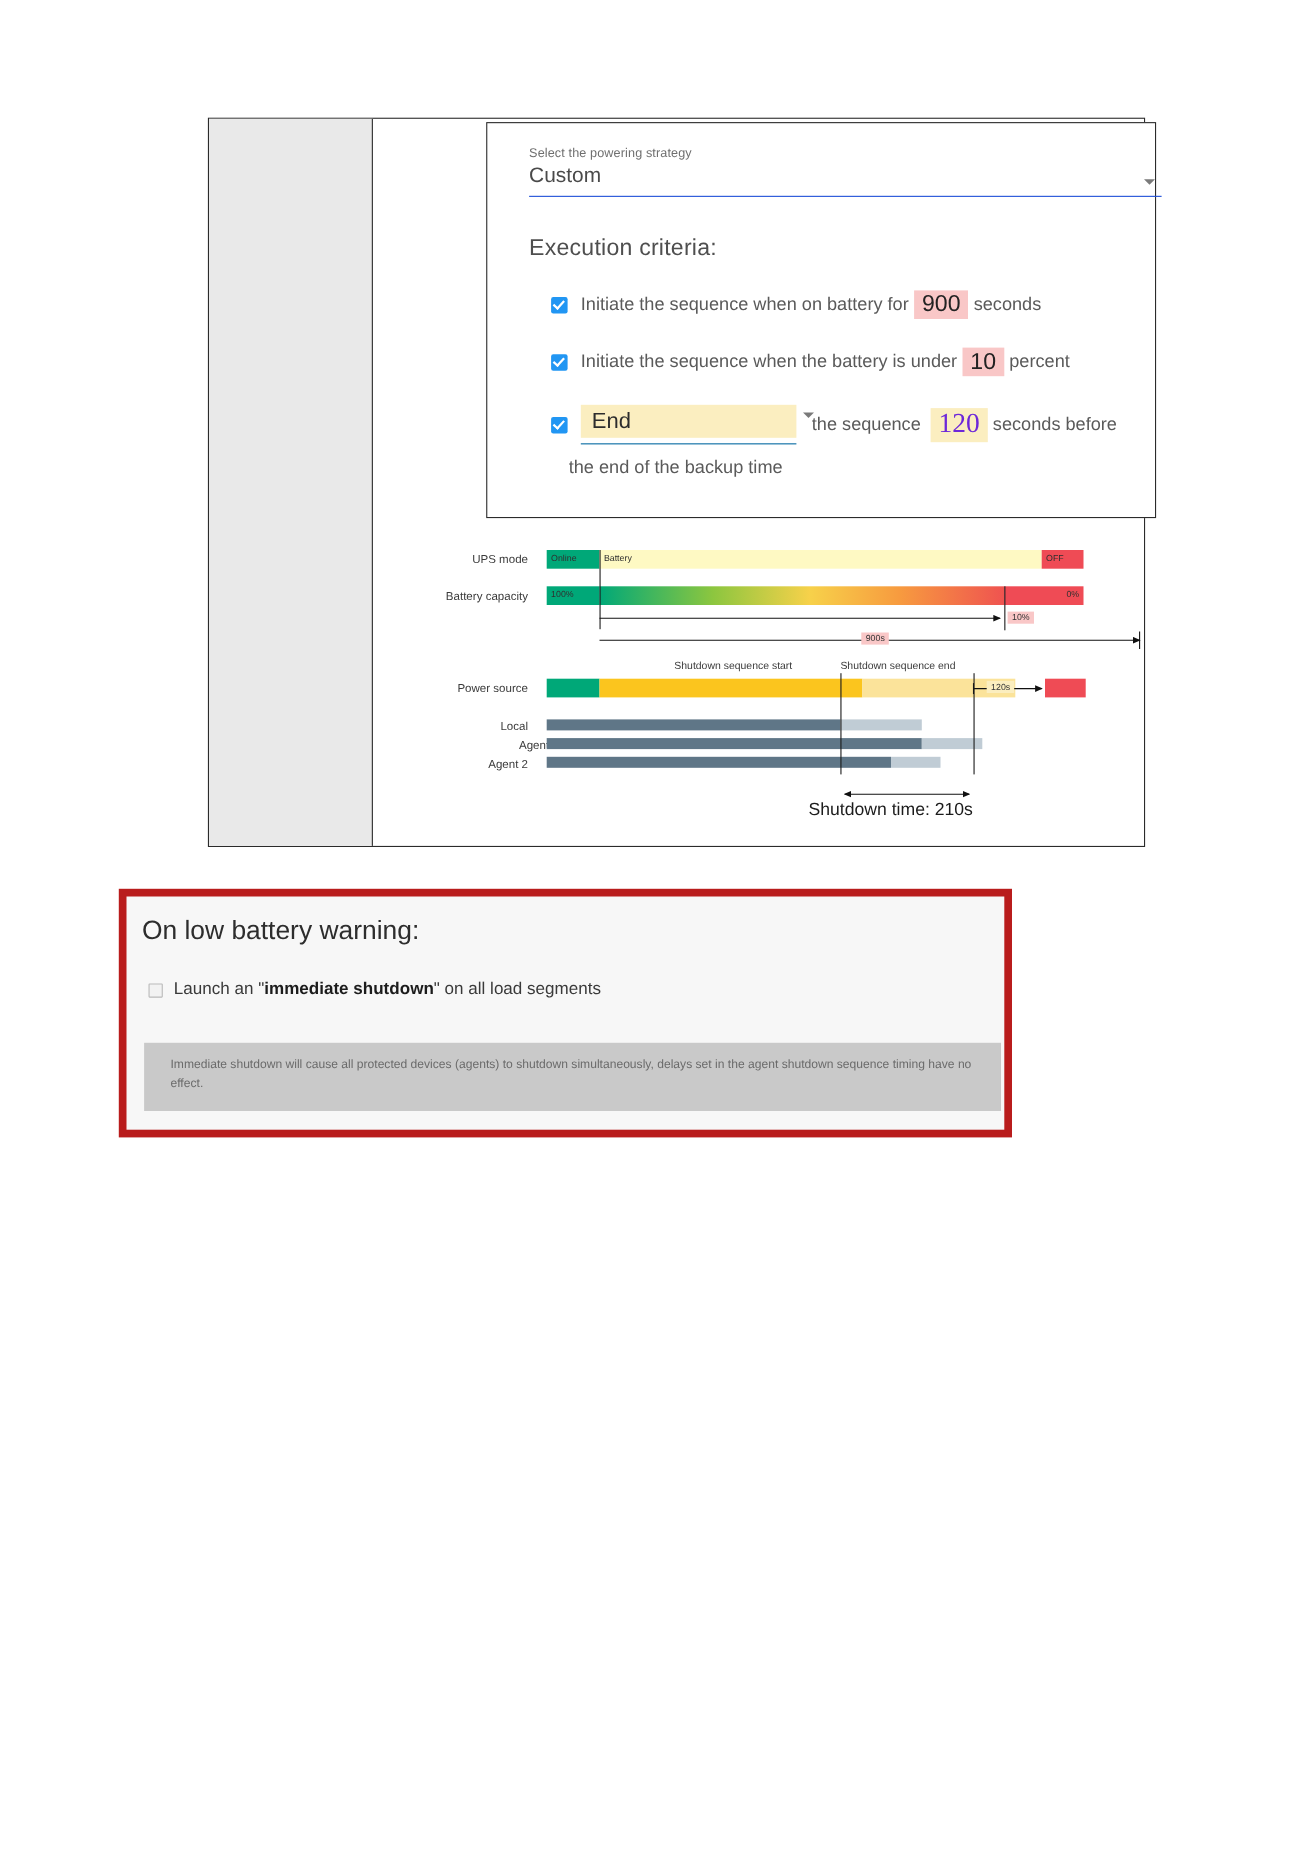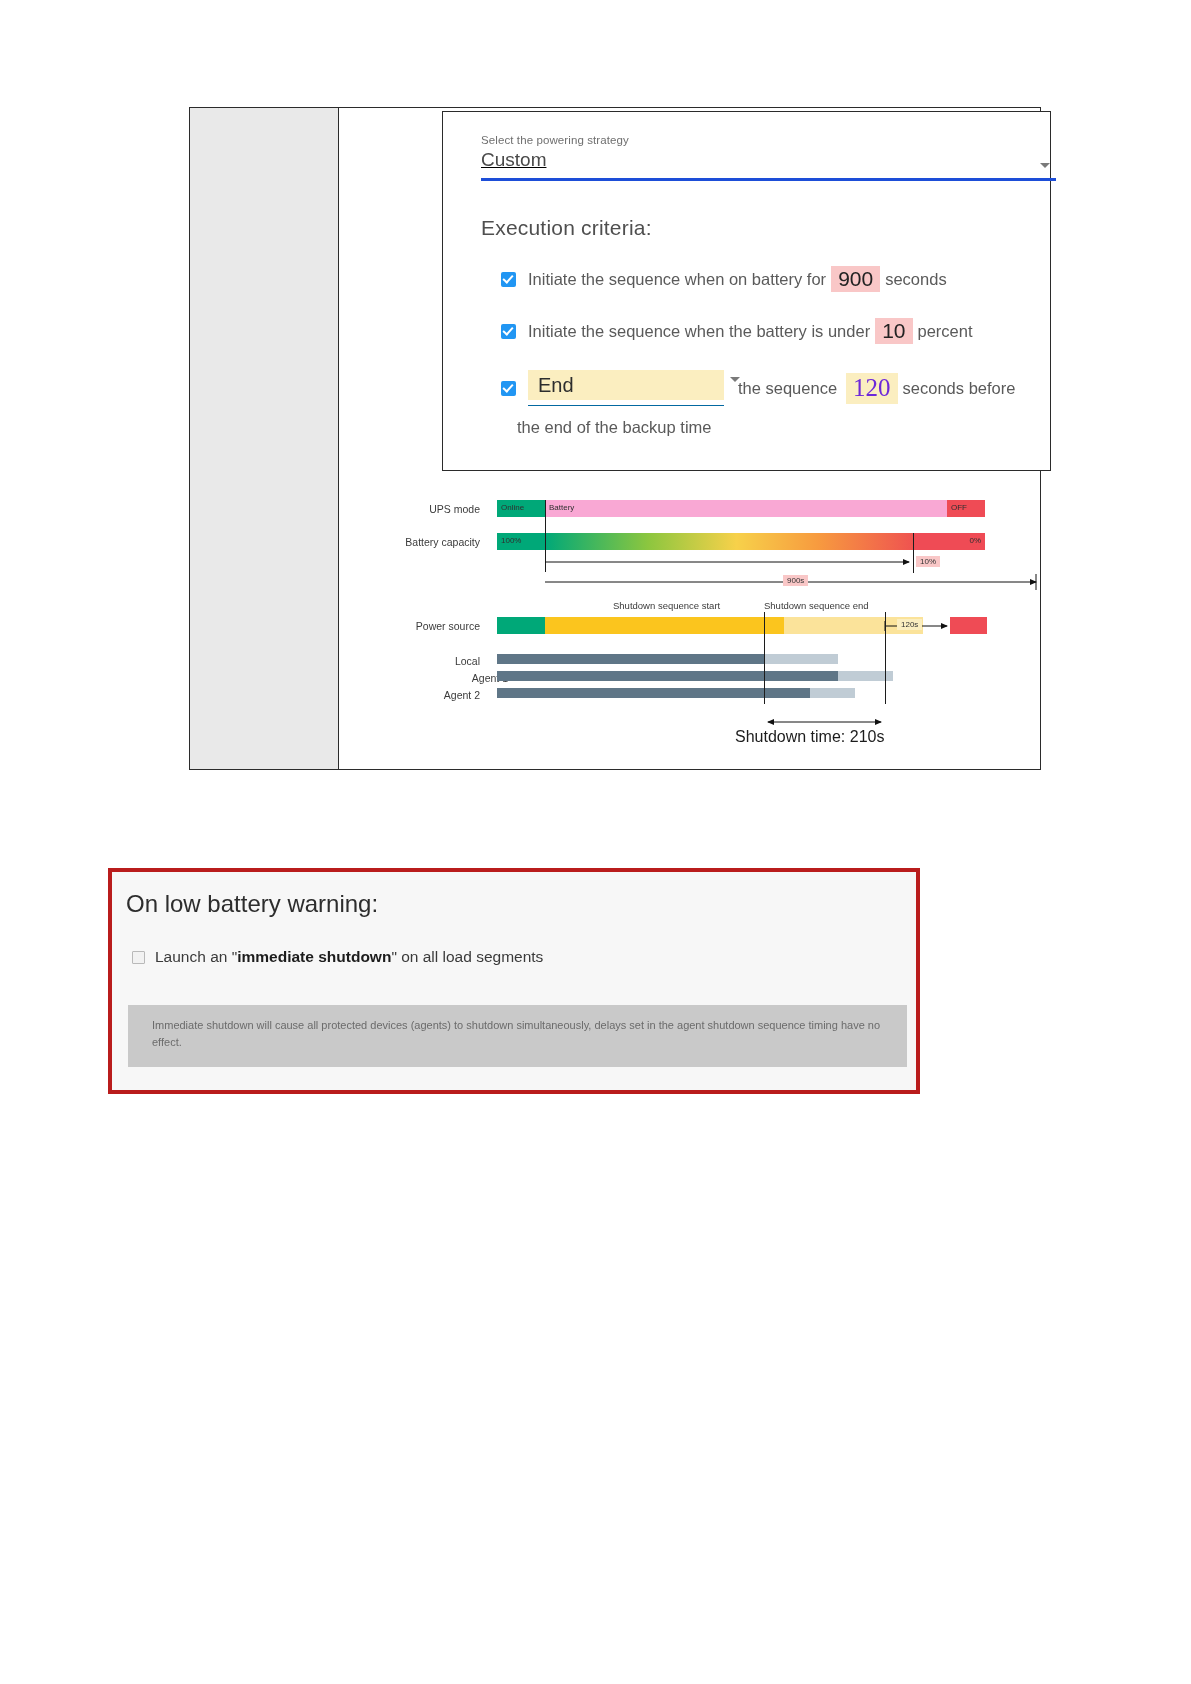--- a/index.html
+++ b/index.html
@@ -27,21 +27,21 @@
   #dialog-card{
     position:absolute;left:442px;top:111px;width:609px;height:360px;
     background:#ffffff;border:1px solid #2b2b2b;box-sizing:border-box;
     padding:22px 26px 0 22px;
   }
   .select-label{
     font-size:11.5px;color:#6f6f6f;letter-spacing:.1px;margin:0 0 3px 16px;
   }
   .select-row{
     margin:0 0 0 16px;position:relative;
-    border-bottom:3px solid #1d4ed8;padding-bottom:7px;width:575px;text-decoration:underline;
+    border-bottom:1px solid #1d4ed8;padding-bottom:7px;width:575px;
   }
   .select-value{font-size:19px;color:#4a4a4a;}
   .select-caret{
     position:absolute;right:6px;bottom:10px;
     width:0;height:0;border-left:5px solid transparent;border-right:5px solid transparent;
     border-top:5px solid #7a7a7a;
   }
   .exec-heading{
     margin:35px 0 0 16px;font-size:21px;color:#4f4f4f;letter-spacing:.2px;
   }
@@ -109,22 +109,22 @@
   .chip-yellow{
     position:absolute;background:#fbeec0;color:#333;font-size:8px;
     padding:1px 4px;white-space:nowrap;
   }
   .shutdown-time-label{
     position:absolute;font-size:16px;color:#1c1c1c;white-space:nowrap;
   }
 
   
   #low-batt-panel{
-    position:absolute;left:108px;top:868px;width:812px;height:226px;
-    border:4px solid #b91c1c;background:#f7f7f7;box-sizing:border-box;
+    position:absolute;left:108px;top:808px;width:812px;height:226px;
+    border:7px solid #b91c1c;background:#f7f7f7;box-sizing:border-box;
   }
   #low-batt-title{
     position:absolute;left:14px;top:18px;font-size:24px;color:#2d2d2d;
   }
   #launch-row{
     position:absolute;left:20px;top:76px;display:flex;align-items:center;
     font-size:15.5px;color:#3a3a3a;white-space:nowrap;
   }
   #launch-row b{color:#1c1c1c;}
   #note-box{
@@ -186,21 +186,21 @@
   <div class="tlabel" style="left:0;top:31px;width:140px;">UPS mode</div>
   <div class="tlabel" style="left:0;top:64px;width:140px;">Battery capacity</div>
   <div class="tlabel" style="left:0;top:148px;width:140px;">Power source</div>
   <div class="tlabel" style="left:0;top:183px;width:140px;">Local</div>
   <div class="tlabel" style="left:0;top:200px;width:140px;margin-left:28px;">Agent 1</div>
   <div class="tlabel" style="left:0;top:217px;width:140px;">Agent 2</div>
 
   <div class="bar" style="left:157px;top:28px;width:48px;background:#00a878;">
     <span class="bar-text">Online</span>
   </div>
-  <div class="bar" style="left:205px;top:28px;width:402px;background:#f9a8d4;">
+  <div class="bar" style="left:205px;top:28px;width:402px;background:#fef9c3;">
     <span class="bar-text">Battery</span>
   </div>
   <div class="bar" style="left:607px;top:28px;width:38px;background:#ef4b55;">
     <span class="bar-text">OFF</span>
   </div>
 
   <div class="bar" style="left:157px;top:61px;width:48px;background:#00a878;">
     <span class="bar-text">100%</span>
   </div>
   <div class="bar" style="left:205px;top:61px;width:368px;background:linear-gradient(90deg,#00a878 0%,#8cc63f 28%,#f7d14a 52%,#f79b3f 74%,#ef5350 100%);"></div>

